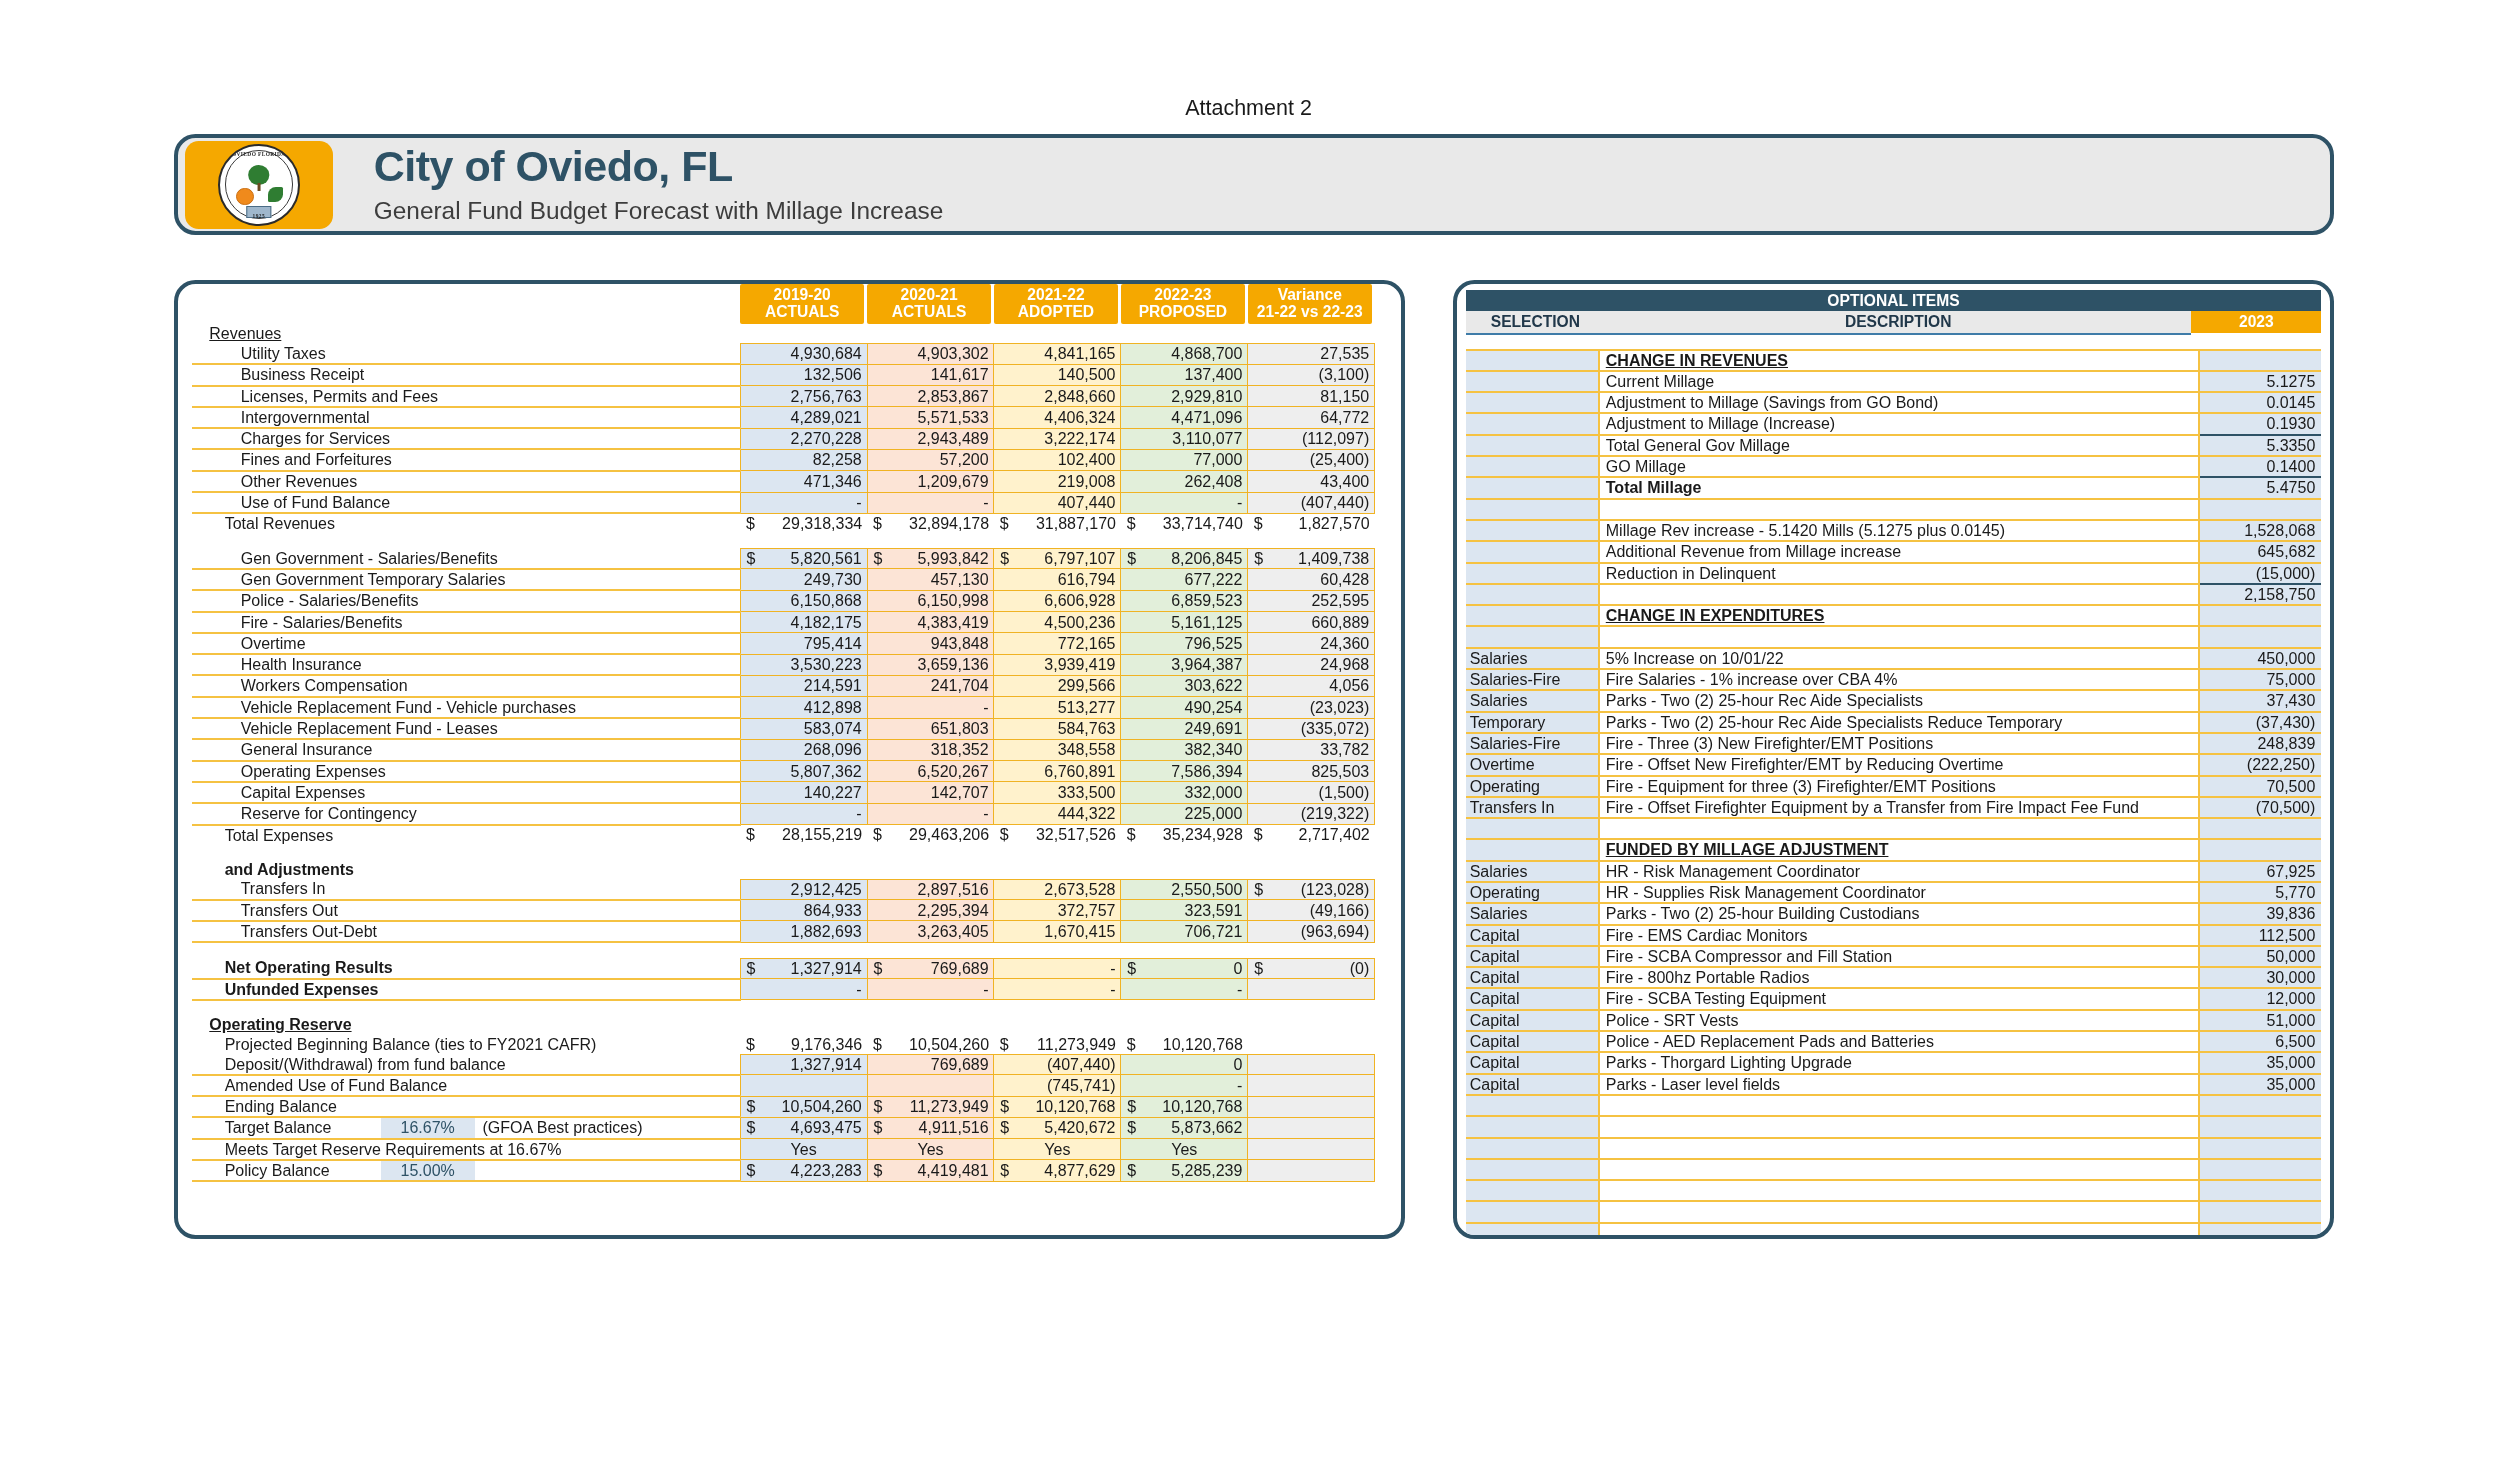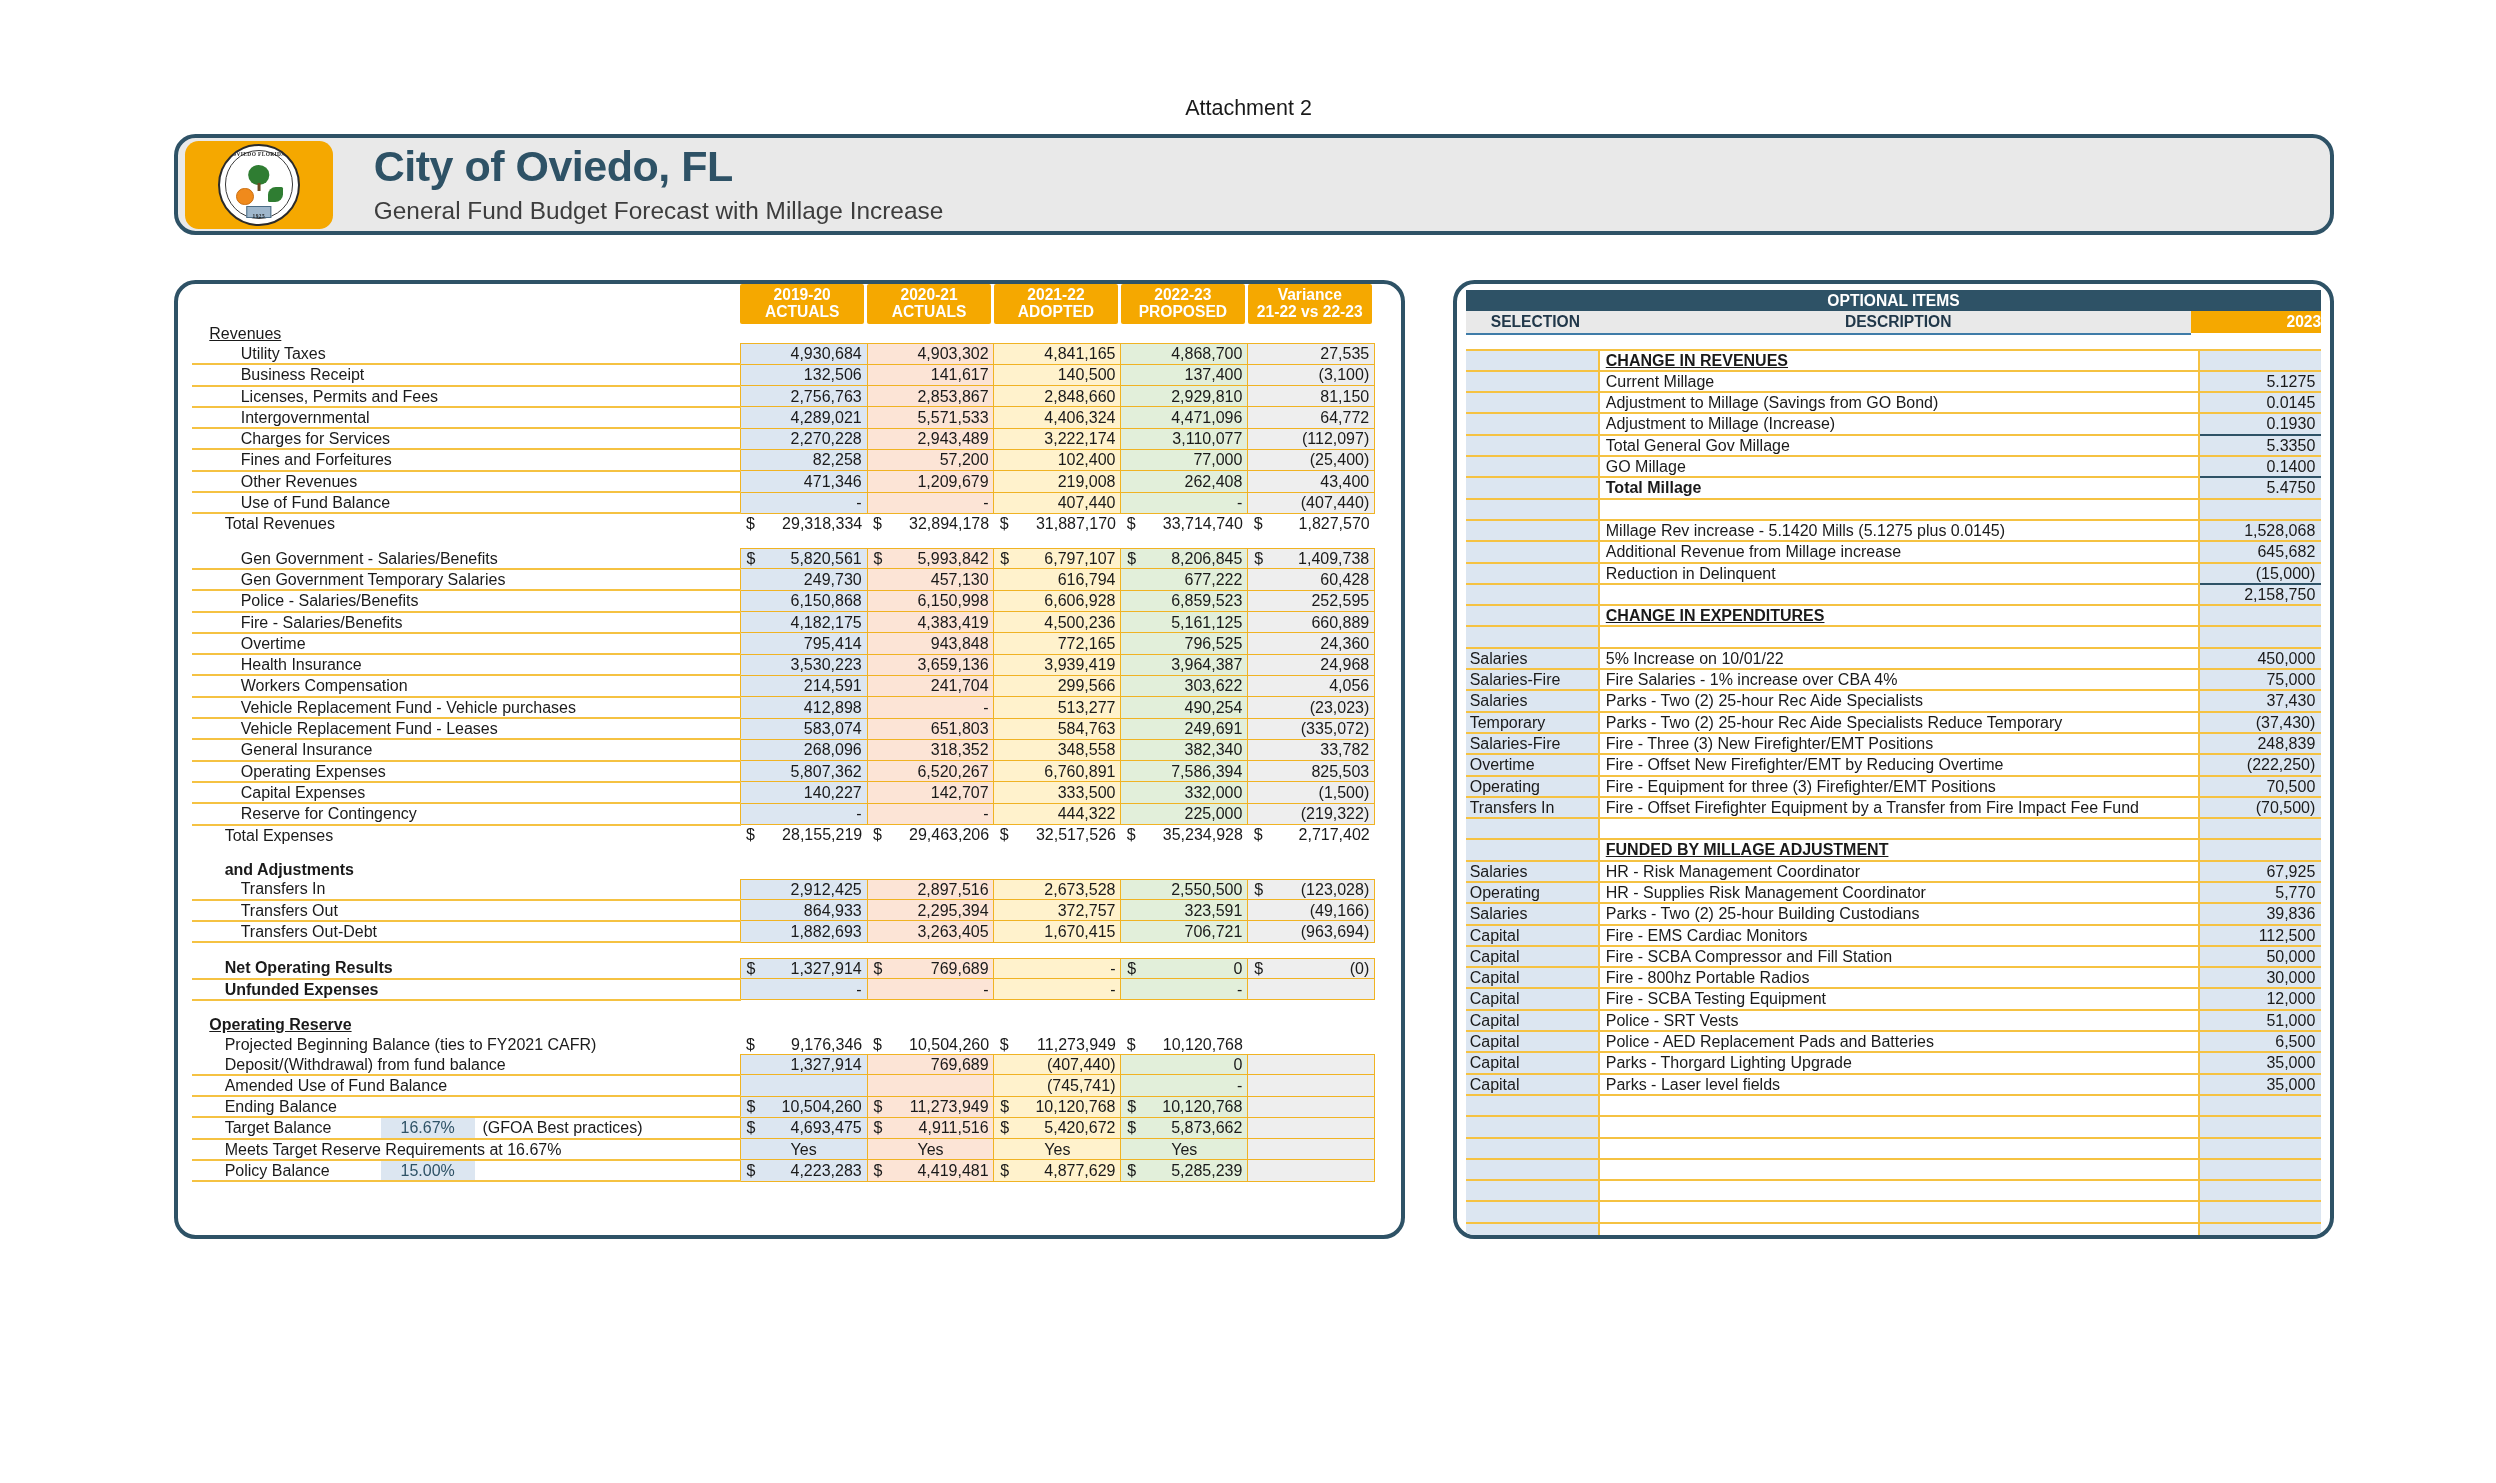--- a/index.html
+++ b/index.html
@@ -50,21 +50,21 @@
   .indent2{padding-left:49px !important;}
   .sechead{font-weight:normal;text-decoration:underline;padding-left:17.6px !important;}
   .bold{font-weight:bold;}
   .totrow td.lbl{border-bottom:none;}
   .spacer td{height:14.6px;}
   .ctr{text-align:center;}
 
   
   .oi-head{background:#2e5266;color:#fff;font-weight:bold;text-align:center;font-size:15.6px;height:21.5px;line-height:21.5px;}
   .oi-sub{background:#e9e9e9;color:#21384a;font-weight:bold;text-align:center;font-size:15.6px;height:21.5px;line-height:21.5px;border-bottom:2.9px solid #3f7ca8;}
-  .oi-year{background:#f5a800;color:#fff;font-weight:bold;text-align:right;font-size:15.6px;height:21.5px;line-height:21.5px;}
+  .oi-year{background:#f5a800;color:#fff;font-weight:bold;text-align:center;font-size:15.6px;height:21.5px;line-height:21.5px;}
   table.ot{border-collapse:collapse;table-layout:fixed;font-size:16px;}
   .ot td{height:19.3px;line-height:19.3px;padding:0;white-space:nowrap;overflow:hidden;vertical-align:middle;}
   .sel{width:148px;background:#dce6f1;padding-left:3.9px !important;}
   .desc{width:624px;background:#ffffff;padding-left:5.9px !important;}
   .val{width:138px;background:#dce6f1;text-align:right;padding-right:5.9px !important;}
   .ot tr.line td{border-top:2.1px solid #f5c242;border-bottom:2.1px solid #f5c242;}
   .ot td.desc{border-left:2.1px solid #f5c242;border-right:2.1px solid #f5c242;}
   .grpttl{font-weight:bold;text-decoration:underline;}
   .tb-dark{border-bottom:2px solid #2e5266 !important;}
 </style>

